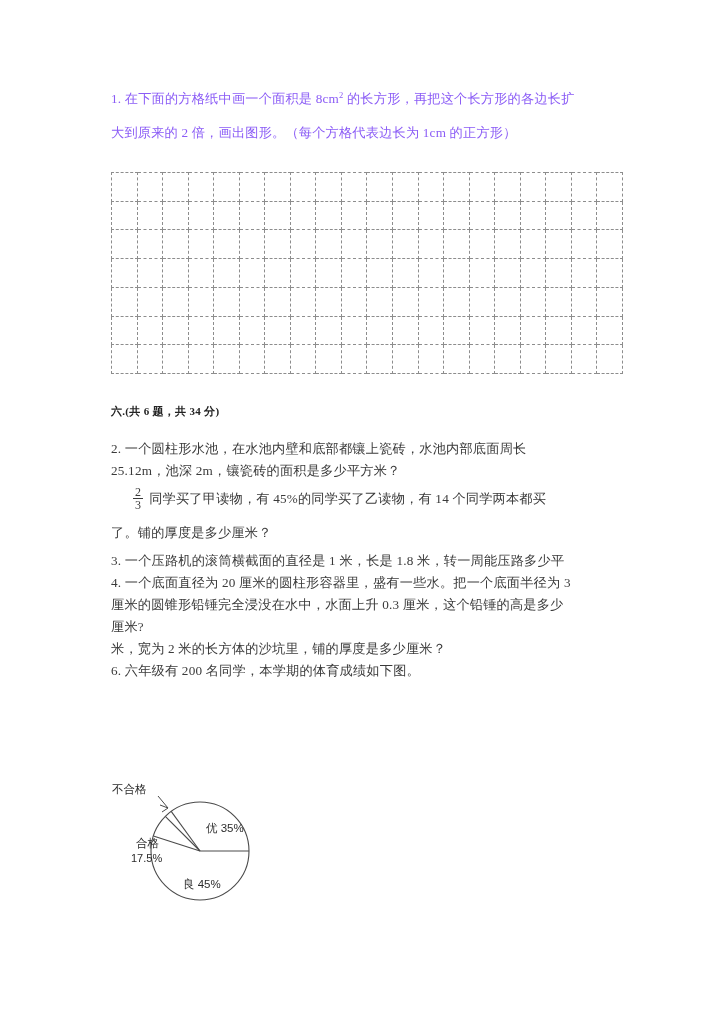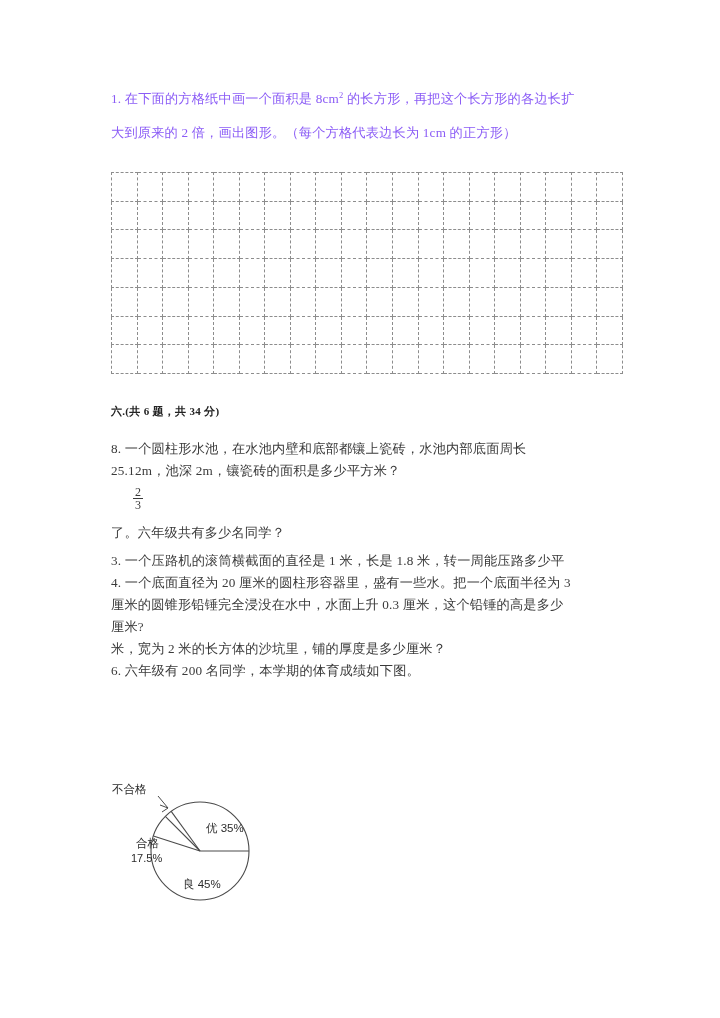--- a/index.html
+++ b/index.html
@@ -289,25 +289,25 @@
             <td></td>
           </tr>
         </tbody>
     </table>
   </div>
 
   <div class="section-heading">六.(共 6 题，共 34 分)</div>
 
   <div class="q-list">
 
-    <div class="q-line">8. 一个圆柱形水池，在水池内壁和底部都镶上瓷砖，水池内部底面周长</div>
+    <div class="q-line">2. 一个圆柱形水池，在水池内壁和底部都镶上瓷砖，水池内部底面周长</div>
     <div class="q-line">25.12m，池深 2m，镶瓷砖的面积是多少平方米？</div>
 
-    <div class="q-line tall"><span class="frac"><span class="num">2</span><span class="den">3</span></span></div>
-    <div class="q-line tall">了。六年级共有多少名同学？</div>
+    <div class="q-line tall"><span class="frac"><span class="num">2</span><span class="den">3</span></span><span>同学买了甲读物，有 45%的同学买了乙读物，有 14 个同学两本都买</span></div>
+    <div class="q-line tall">了。铺的厚度是多少厘米？</div>
 
     <div class="q-line">3. 一个压路机的滚筒横截面的直径是 1 米，长是 1.8 米，转一周能压路多少平</div>
 
     <div class="q-line">4. 一个底面直径为 20 厘米的圆柱形容器里，盛有一些水。把一个底面半径为 3</div>
     <div class="q-line">厘米的圆锥形铅锤完全浸没在水中，水面上升 0.3 厘米，这个铅锤的高是多少</div>
     <div class="q-line">厘米?</div>
 
     <div class="q-line">米，宽为 2 米的长方体的沙坑里，铺的厚度是多少厘米？</div>
 
     <div class="q-line">6. 六年级有 200 名同学，本学期的体育成绩如下图。</div>

